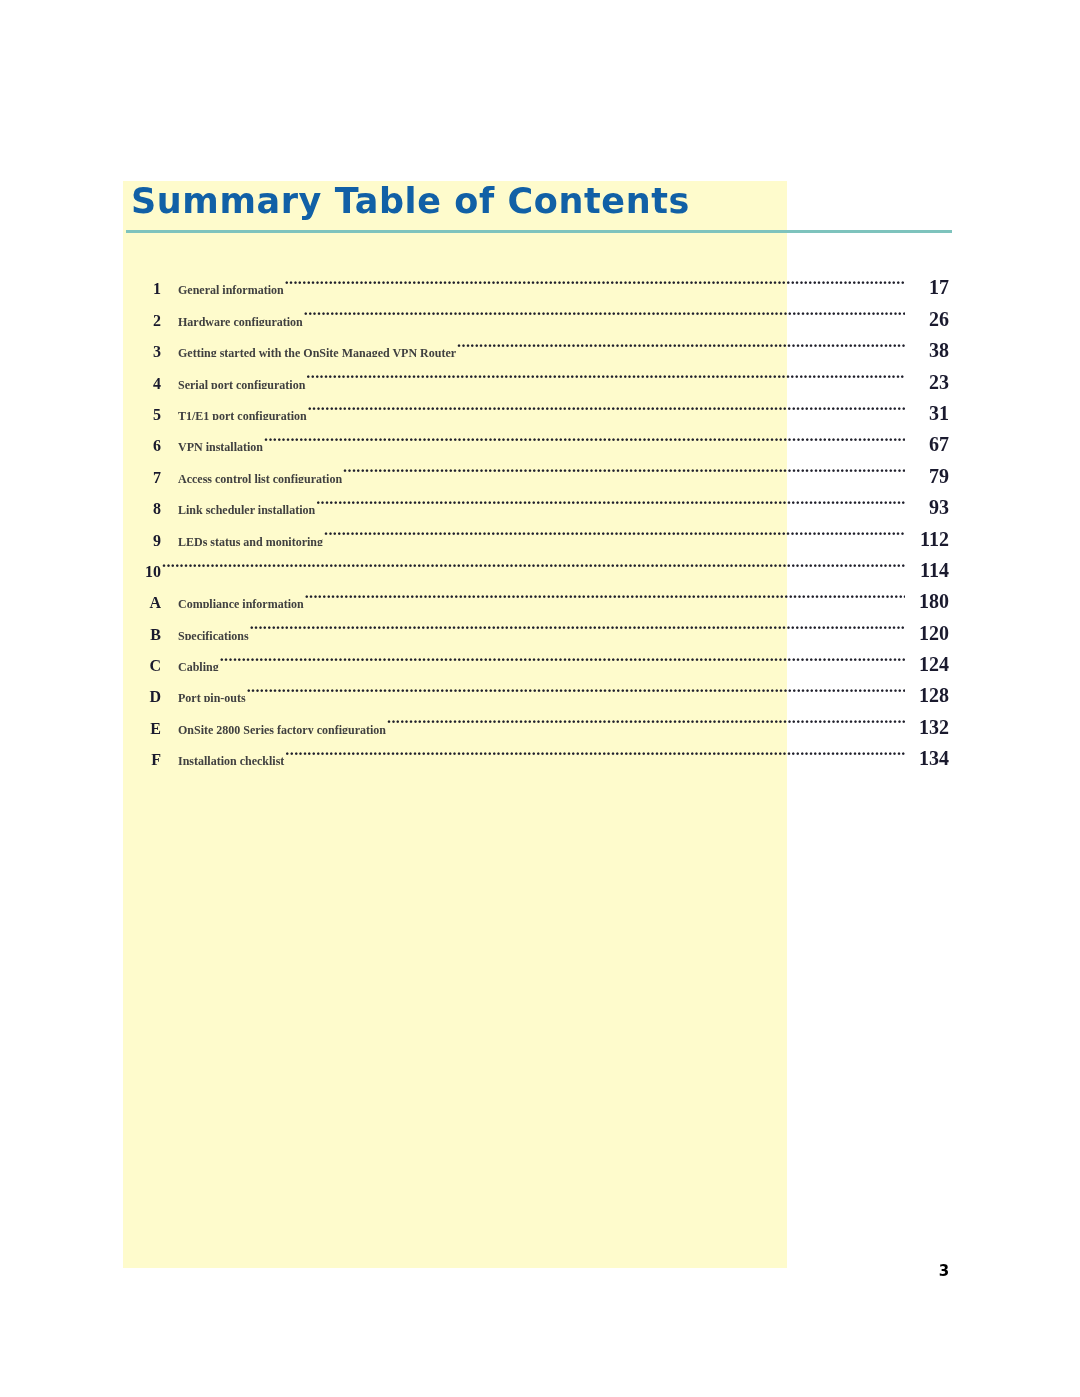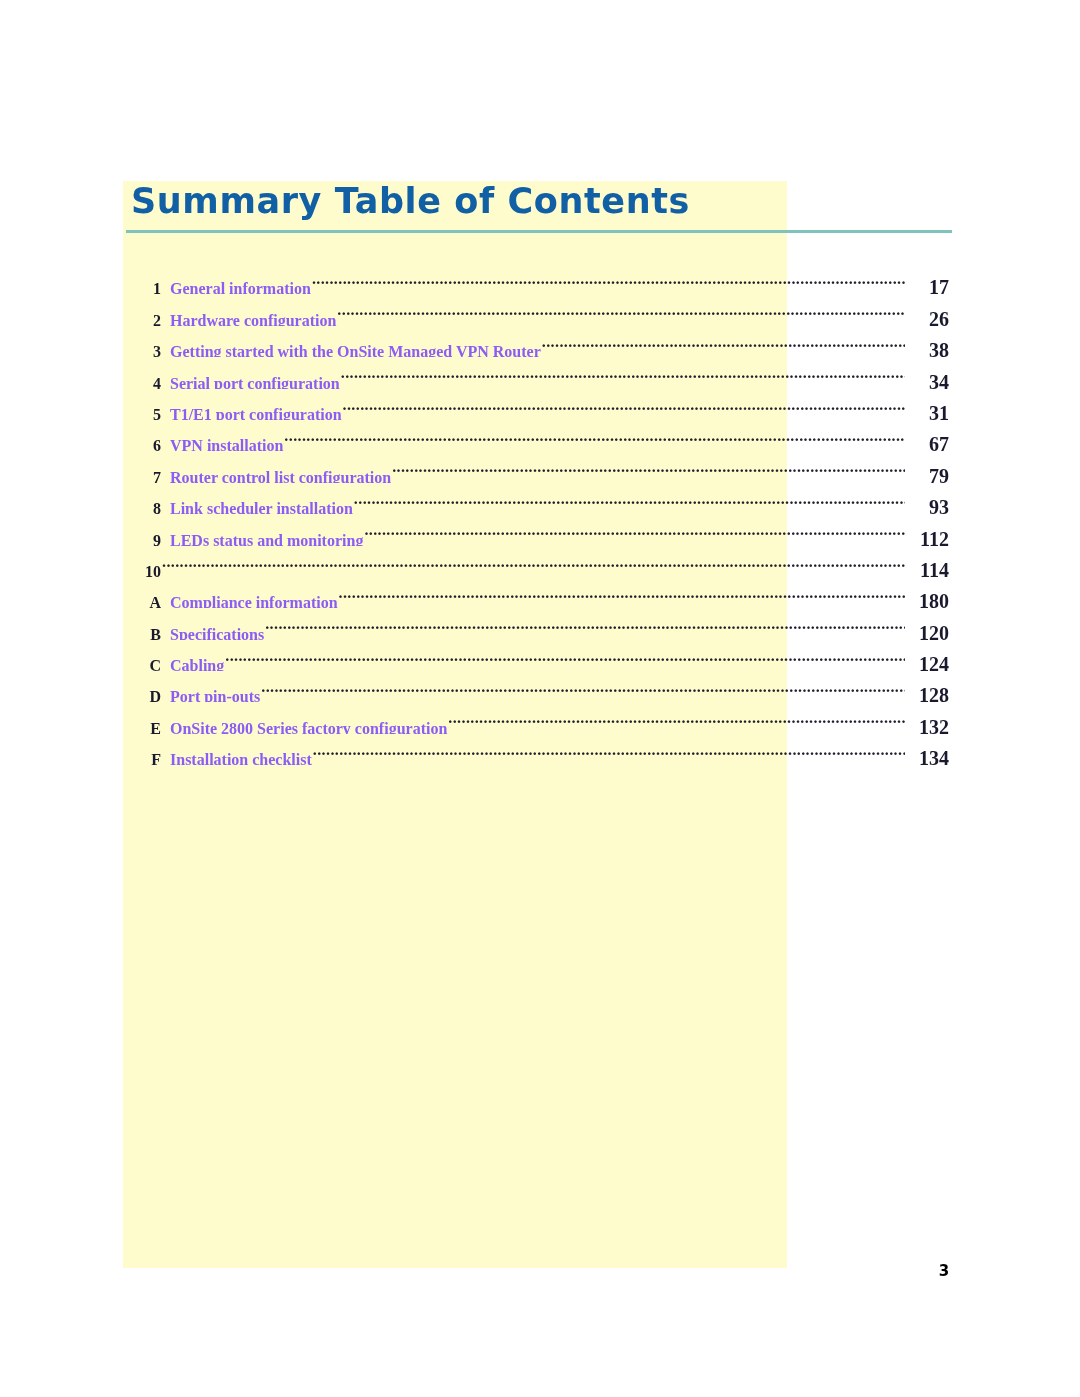--- a/index.html
+++ b/index.html
@@ -71,24 +71,24 @@
     text-align: right;
     padding-right: 0px;
     font-size: 16px;
     font-weight: bold;
     color: #1a1a2e;
     font-family: "Liberation Serif", "DejaVu Serif", serif;
   }
 
   .toc-label {
     flex: 0 0 auto;
-    margin-left: 9px;
-    font-size: 16px;
-    font-weight: bold;
-    color: #8b5cf6;
+    margin-left: 17px;
+    font-size: 12px;
+    font-weight: bold;
+    color: #404040;
     font-family: "Liberation Serif", "DejaVu Serif", serif;
   }
 
   .toc-dots {
     flex: 1 1 auto;
     overflow: hidden;
     margin: 0 2px 0 1px;
     position: relative;
     height: 31.4px;
   }
@@ -154,37 +154,37 @@
       <div class="toc-row">
         <span class="toc-num">3</span>
         <span class="toc-label">Getting started with the OnSite Managed VPN Router</span>
         <span class="toc-dots"></span>
         <span class="toc-page">38</span>
       </div>
       <div class="toc-row">
         <span class="toc-num">4</span>
         <span class="toc-label">Serial port configuration</span>
         <span class="toc-dots"></span>
-        <span class="toc-page">34</span>
+        <span class="toc-page">23</span>
       </div>
       <div class="toc-row">
         <span class="toc-num">5</span>
         <span class="toc-label">T1/E1 port configuration</span>
         <span class="toc-dots"></span>
         <span class="toc-page">31</span>
       </div>
       <div class="toc-row">
         <span class="toc-num">6</span>
         <span class="toc-label">VPN installation</span>
         <span class="toc-dots"></span>
         <span class="toc-page">67</span>
       </div>
       <div class="toc-row">
         <span class="toc-num">7</span>
-        <span class="toc-label">Router control list configuration</span>
+        <span class="toc-label">Access control list configuration</span>
         <span class="toc-dots"></span>
         <span class="toc-page">79</span>
       </div>
       <div class="toc-row">
         <span class="toc-num">8</span>
         <span class="toc-label">Link scheduler installation</span>
         <span class="toc-dots"></span>
         <span class="toc-page">93</span>
       </div>
       <div class="toc-row">

